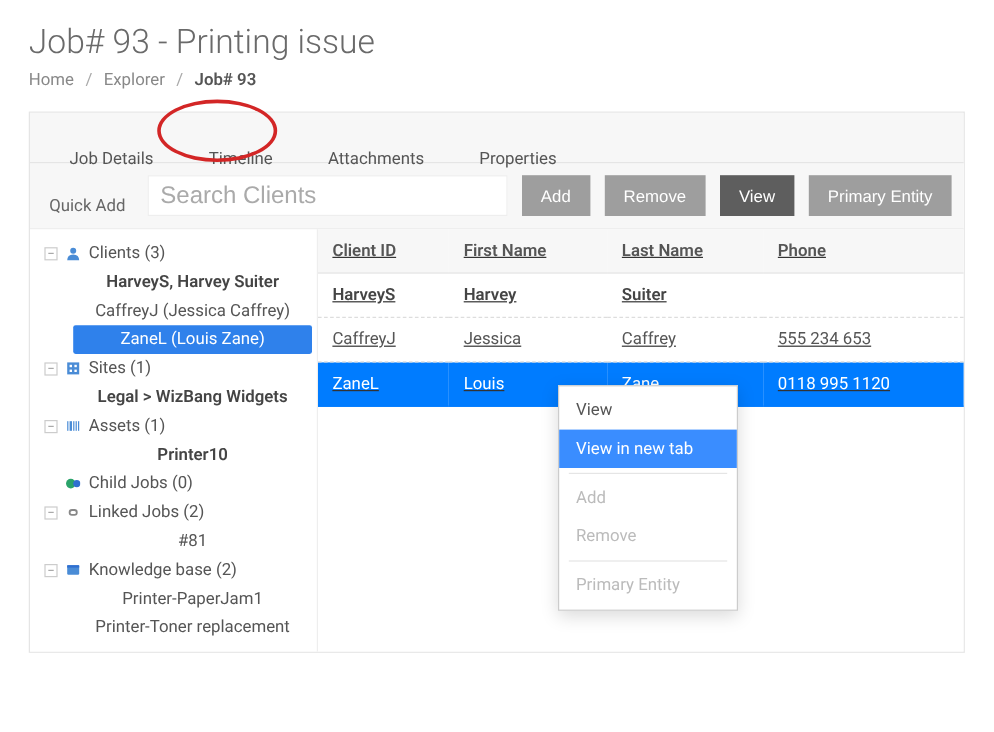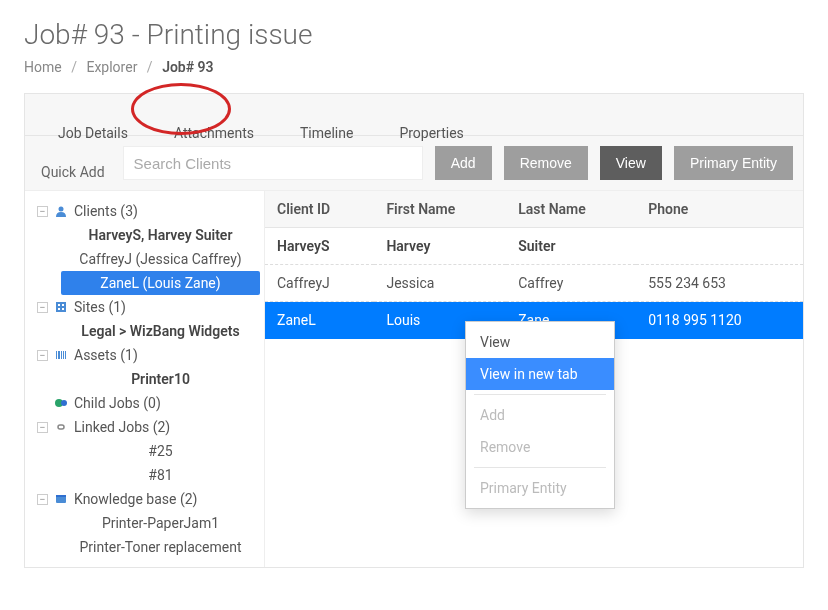--- a/index.html
+++ b/index.html
@@ -74,21 +74,21 @@
     gap: 12px;
     padding: 10px;
     border-bottom: 1px solid #eee;
     background: #f7f7f7;
   }
   .quick-label { color: #666; padding: 0 6px; }
   .search {
     flex: 1;
     height: 34px;
     padding: 0 10px;
-    font-size: 15px;
+    font-size: 20px;
     color: #333;
     border: 1px solid #eee;
     background: #fff;
   }
   .search::placeholder { color: #aaa; }
   .btn {
     height: 34px;
     padding: 0 16px;
     border: none;
     color: #fff;
@@ -105,21 +105,21 @@
     padding: 8px 4px 8px 8px;
   }
   .tree-node { display: flex; align-items: center; gap: 6px; padding: 4px 4px; color: #555; cursor: pointer; }
   .tree-node .expander { width: 10px; text-align: center; color: #999; font-size: 11px; border:1px solid #ccc; line-height:10px; height:11px; width:11px;}
   .tree-node .icon { width: 14px; height: 14px; display:inline-flex; align-items:center; justify-content:center; }
   .tree-children { padding-left: 28px; text-align: center; }
   .tree-leaf { padding: 4px 6px; color: #555; cursor: pointer; border-radius: 2px; display:block;}
   .tree-leaf.bold { font-weight: 600; color:#444; }
   .tree-leaf.selected { background: #2f81eb; color: #fff; }
 
-  .table-wrap { flex: 1; position: relative; }
+  .table-wrap { flex: 1; position: relative; text-decoration: underline; }
   table { width: 100%; border-collapse: collapse; }
   th { text-align: left; font-weight: 600; color: #555; padding: 10px 12px; border-bottom: 1px solid #e5e5e5; background: #f7f7f7;}
   td { padding: 10px 12px; border-bottom: 1px dashed #ddd; color: #555; }
   tr.bold td { font-weight: 600; color: #444; }
   tr.selected td { background: #007cff; color: #fff; border-bottom: 1px solid #007cff; }
 
   .context-menu {
     position: absolute;
     left: 200px; top: 130px;
     width: 150px;
@@ -148,22 +148,22 @@
     <span>Home</span>
     <span class="sep">/</span>
     <span>Explorer</span>
     <span class="sep">/</span>
     <span class="current">Job# 93</span>
   </div>
 
   <div class="panel">
     <div class="tabs" style="position:relative;">
       <div class="tab">Job Details</div>
+      <div class="tab">Timeline</div>
       <div class="tab">Attachments</div>
-      <div class="tab">Timeline</div>
       <div class="tab">Properties</div>
       <div class="red-ellipse"></div>
     </div>
 
     <div class="content">
       <div class="toolbar">
         <span class="quick-label">Quick Add</span>
         <input class="search" type="text" placeholder="Search Clients" style="">
         <button class="btn">Add</button>
         <button class="btn">Remove</button>
@@ -239,21 +239,20 @@
           <div class="tree-node">
             <span class="expander">−</span>
             <span class="icon">
                 <svg width="12" height="12">
                   <path d="M3 6 A2 2 0 0 1 5 4 L7 4 A2 2 0 0 1 9 6 A2 2 0 0 1 7 8 L5 8 A2 2 0 0 1 3 6 Z" fill="none" stroke="#888" stroke-width="1.5"></path>
                 </svg>
               </span>
             <span>Linked Jobs (2)</span>
           </div>
           <div class="tree-children" id="linked-jobs-children">
-              <span class="tree-leaf">#25</span>
               <span class="tree-leaf">#81</span>
             </div>
 
           <div class="tree-node">
             <span class="expander">−</span>
             <span class="icon">
                 <svg width="12" height="12">
                   <rect x="1" y="2" width="10" height="8" rx="1" fill="#4a8cd6"></rect>
                   <rect x="1" y="2" width="10" height="2" fill="#2f6fd0"></rect>
                 </svg>

